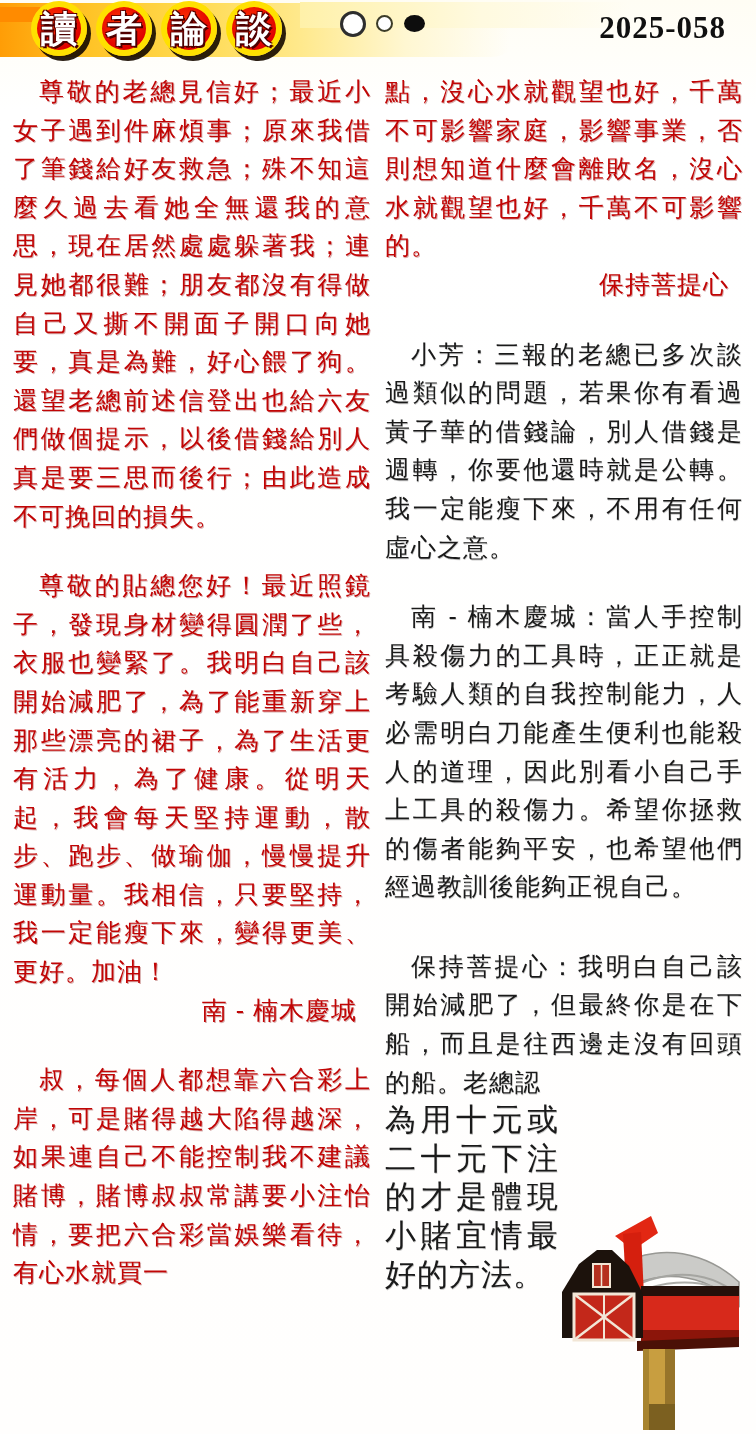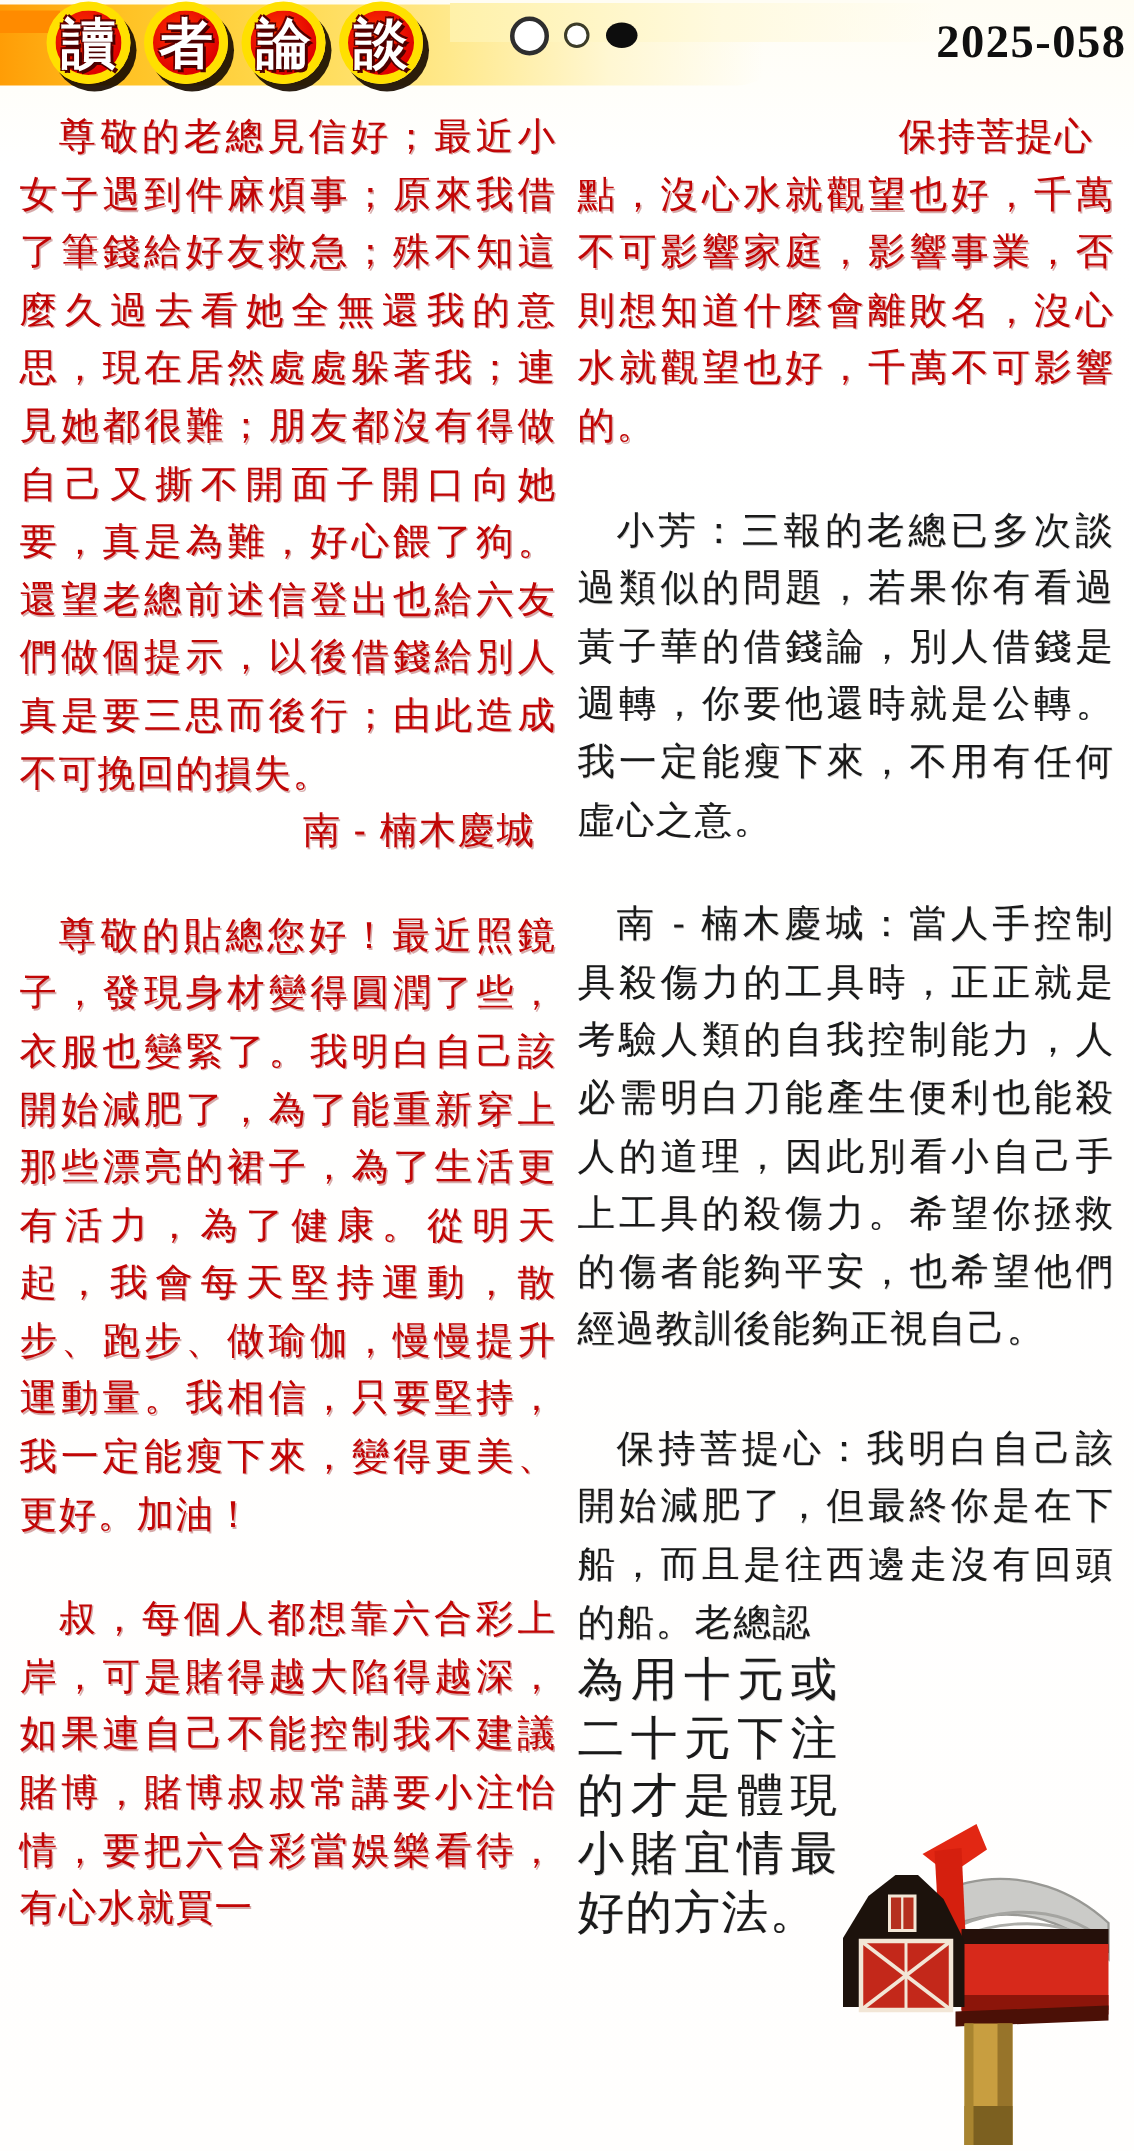--- a/index.html
+++ b/index.html
@@ -38,21 +38,21 @@
   }
   .badge span {
     color:#ffffff; font-size:36px; font-weight:900; line-height:1;
     text-shadow:2px 2px 0 #4d0000,-1px -1px 0 #6b0000,1px -1px 0 #4d0000,-1px 1px 0 #4d0000;
   }
   .dot { position:absolute; border-radius:50%; }
   .dot-large { left:340px; top:11px; width:26px; height:26px; border:3px solid #2e2e2e; background:#fff; }
   .dot-small { left:376px; top:15px; width:17px; height:17px; border:2px solid #3c3c28; background:#fff; }
   .dot-filled { left:404px; top:15px; width:21px; height:17px; background:#0d0d0d; }
   .issue {
-    position:absolute; right:5px; top:10px;
+    position:absolute; right:30px; top:10px;
     font-family:"Liberation Serif","DejaVu Serif",serif;
     font-size:31px; font-weight:700; color:#101010; letter-spacing:1px;
   }
 
   
   .columns { display:flex; gap:14px; padding:6px 9px 0 13px; }
   .col { width:358px; }
   .para {
     font-size:25px; line-height:38.6px; letter-spacing:1px;
     text-align:justify; text-justify:inter-ideograph;
@@ -96,28 +96,28 @@
     <div class="dot dot-large"></div>
     <div class="dot dot-small"></div>
     <div class="dot dot-filled"></div>
     <div class="issue">2025-058</div>
   </div>
 
   <div class="columns">
 
     <div class="col">
       <p class="para red">尊敬的老總見信好；最近小女子遇到件麻煩事；原來我借了筆錢給好友救急；殊不知這麼久過去看她全無還我的意思，現在居然處處躲著我；連見她都很難；朋友都沒有得做自己又撕不開面子開口向她要，真是為難，好心餵了狗。還望老總前述信登出也給六友們做個提示，以後借錢給別人真是要三思而後行；由此造成不可挽回的損失。</p>
+      <p class="para red g1">尊敬的貼總您好！最近照鏡子，發現身材變得圓潤了些，衣服也變緊了。我明白自己該開始減肥了，為了能重新穿上那些漂亮的裙子，為了生活更有活力，為了健康。從明天起，我會每天堅持運動，散步、跑步、做瑜伽，慢慢提升運動量。我相信，只要堅持，我一定能瘦下來，變得更美、更好。加油！</p>
       <p class="para red sig">南 - 楠木慶城</p>
-      <p class="para red g1">尊敬的貼總您好！最近照鏡子，發現身材變得圓潤了些，衣服也變緊了。我明白自己該開始減肥了，為了能重新穿上那些漂亮的裙子，為了生活更有活力，為了健康。從明天起，我會每天堅持運動，散步、跑步、做瑜伽，慢慢提升運動量。我相信，只要堅持，我一定能瘦下來，變得更美、更好。加油！</p>
       <p class="para red g1">叔，每個人都想靠六合彩上岸，可是賭得越大陷得越深，如果連自己不能控制我不建議賭博，賭博叔叔常講要小注怡情，要把六合彩當娛樂看待，有心水就買一</p>
     </div>
 
     <div class="col">
+      <p class="para red noindent">點，沒心水就觀望也好，千萬不可影響家庭，影響事業，否則想知道什麼會離敗名，沒心水就觀望也好，千萬不可影響的。</p>
       <p class="para red sig">保持菩提心</p>
-      <p class="para red noindent">點，沒心水就觀望也好，千萬不可影響家庭，影響事業，否則想知道什麼會離敗名，沒心水就觀望也好，千萬不可影響的。</p>
       <p class="para black g1">小芳：三報的老總已多次談過類似的問題，若果你有看過黃子華的借錢論，別人借錢是週轉，你要他還時就是公轉。我一定能瘦下來，不用有任何虛心之意。</p>
       <p class="para black g1">南 - 楠木慶城：當人手控制具殺傷力的工具時，正正就是考驗人類的自我控制能力，人必需明白刀能產生便利也能殺人的道理，因此別看小自己手上工具的殺傷力。希望你拯救的傷者能夠平安，也希望他們經過教訓後能夠正視自己。</p>
       <p class="para black g2">保持菩提心：我明白自己該開始減肥了，但最終你是在下船，而且是往西邊走沒有回頭的船。老總認</p>
       <p class="narrow black">為用十元或二十元下注的才是體現小賭宜情最好的方法。</p>
     </div>
 
   </div>
 
   <div class="mailbox">
     <svg width="196" height="232" viewBox="0 0 196 224">

